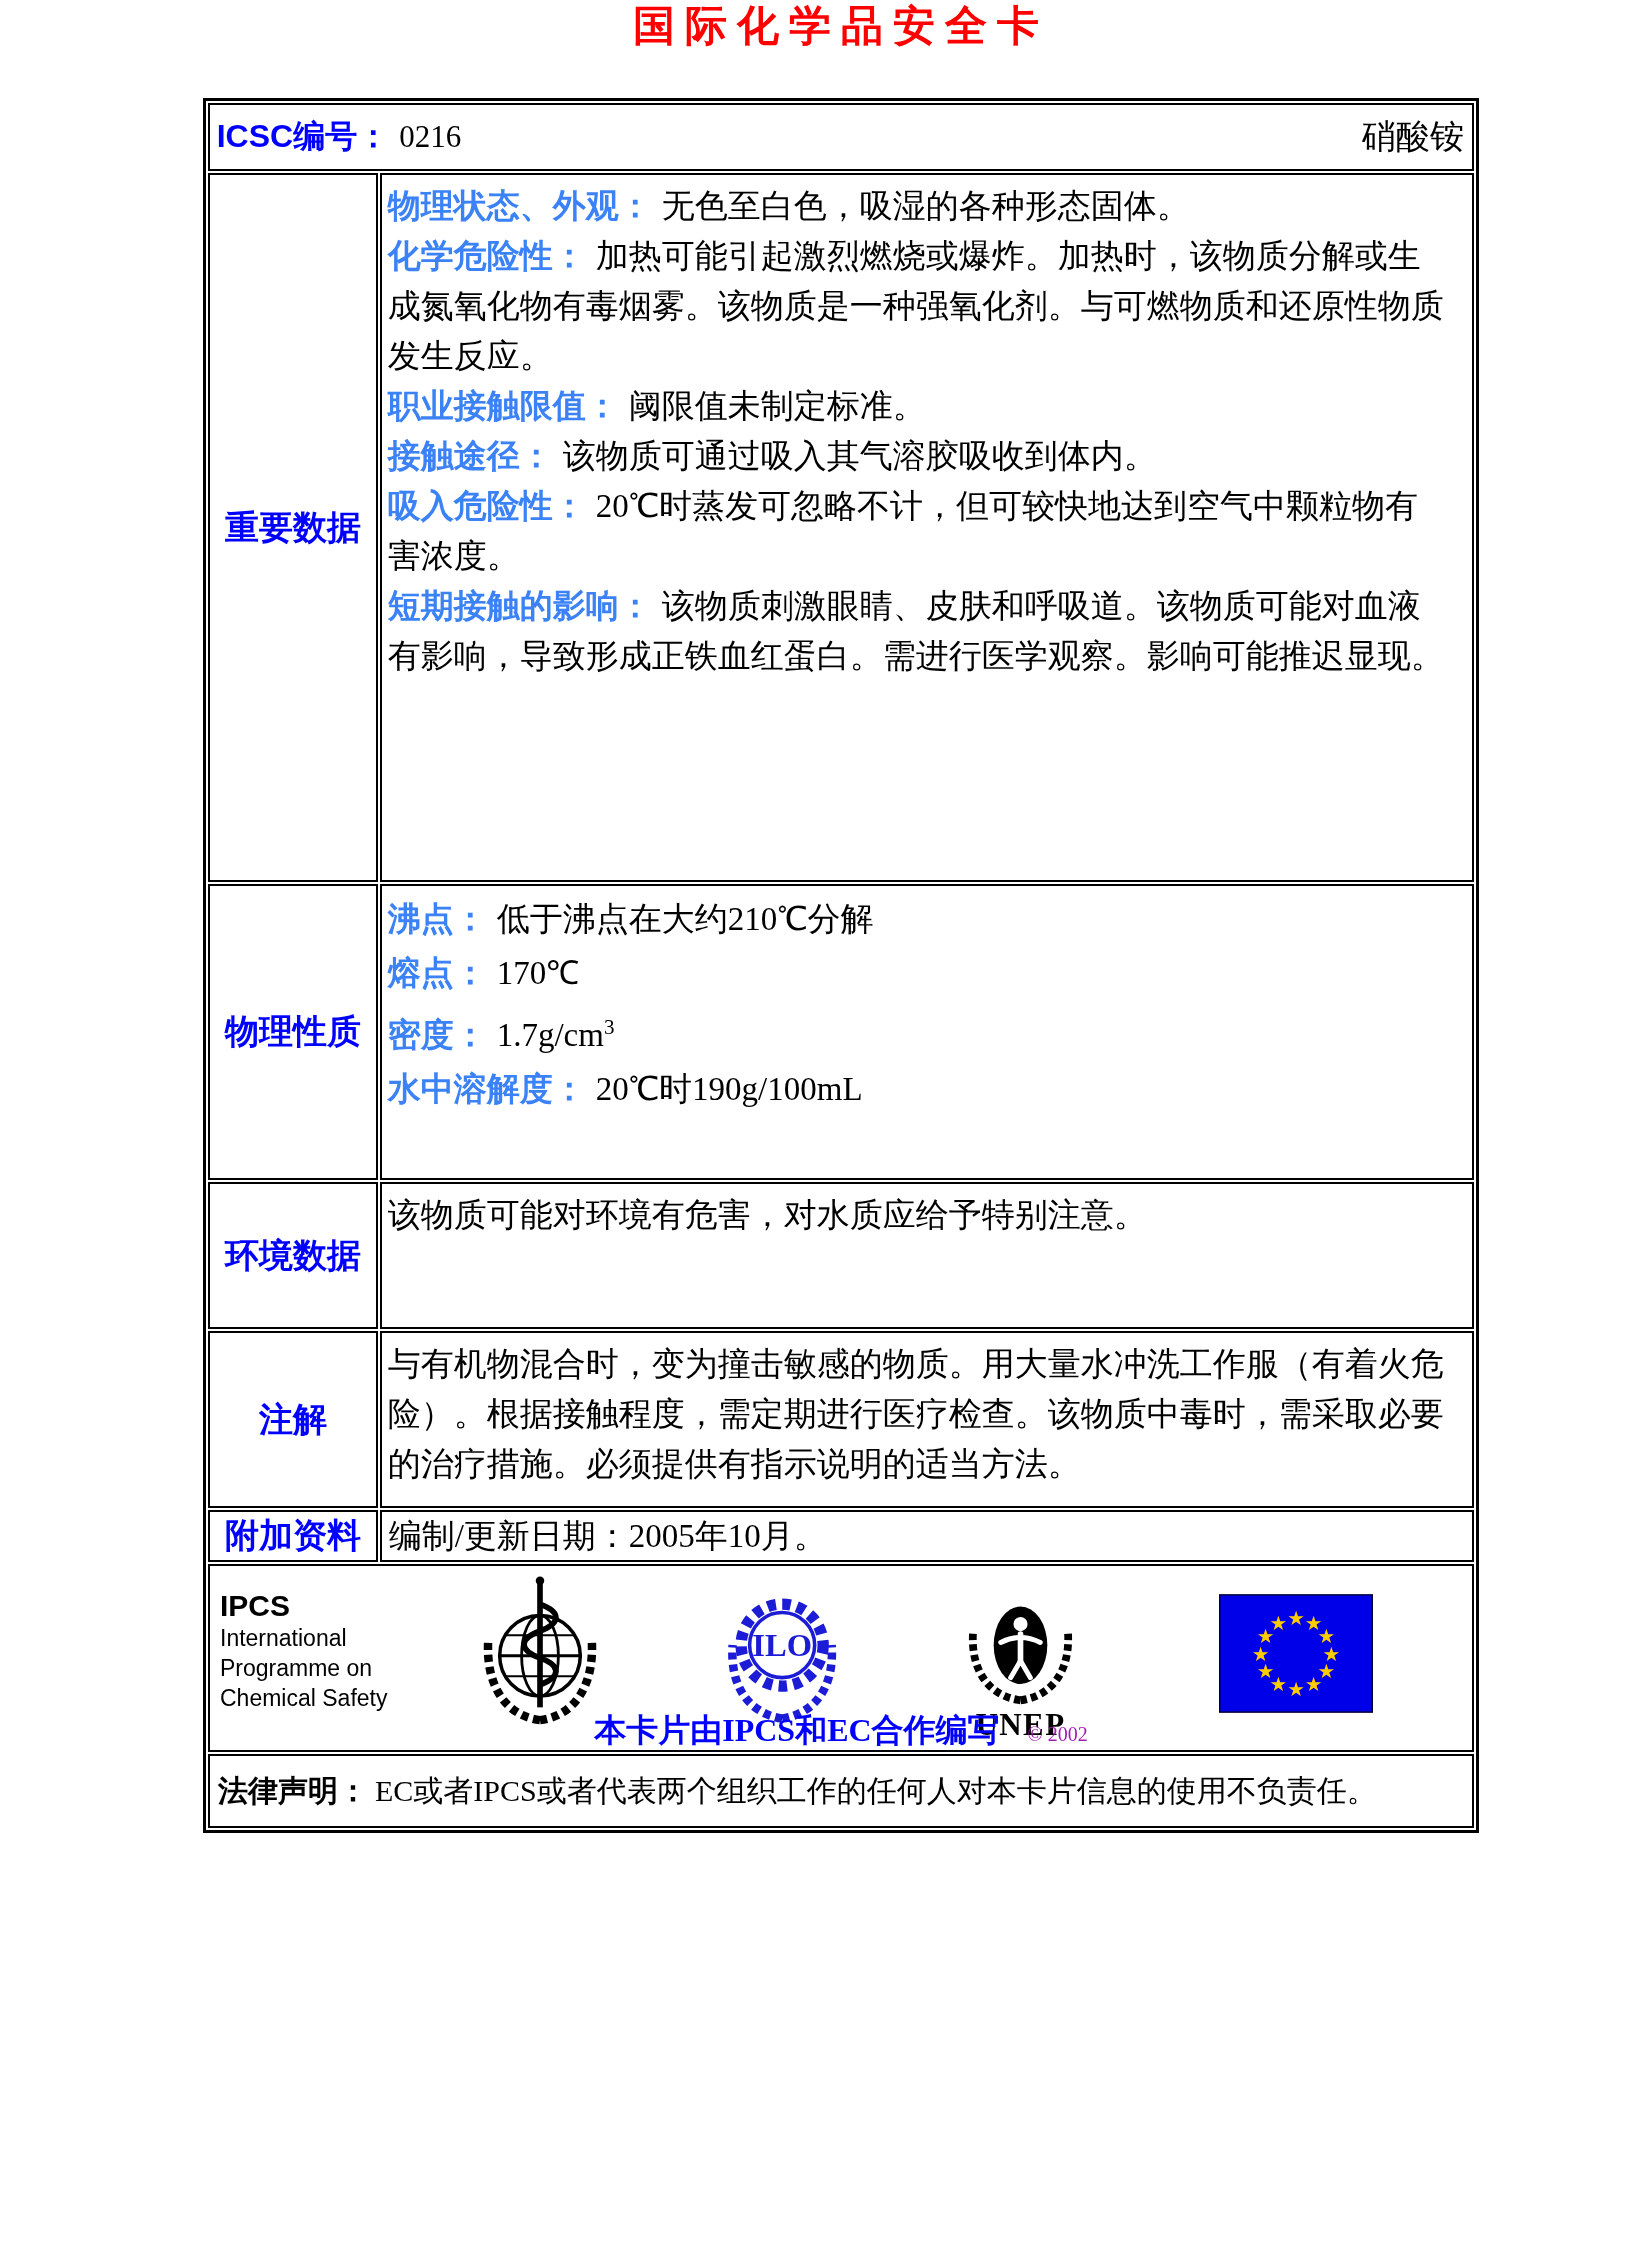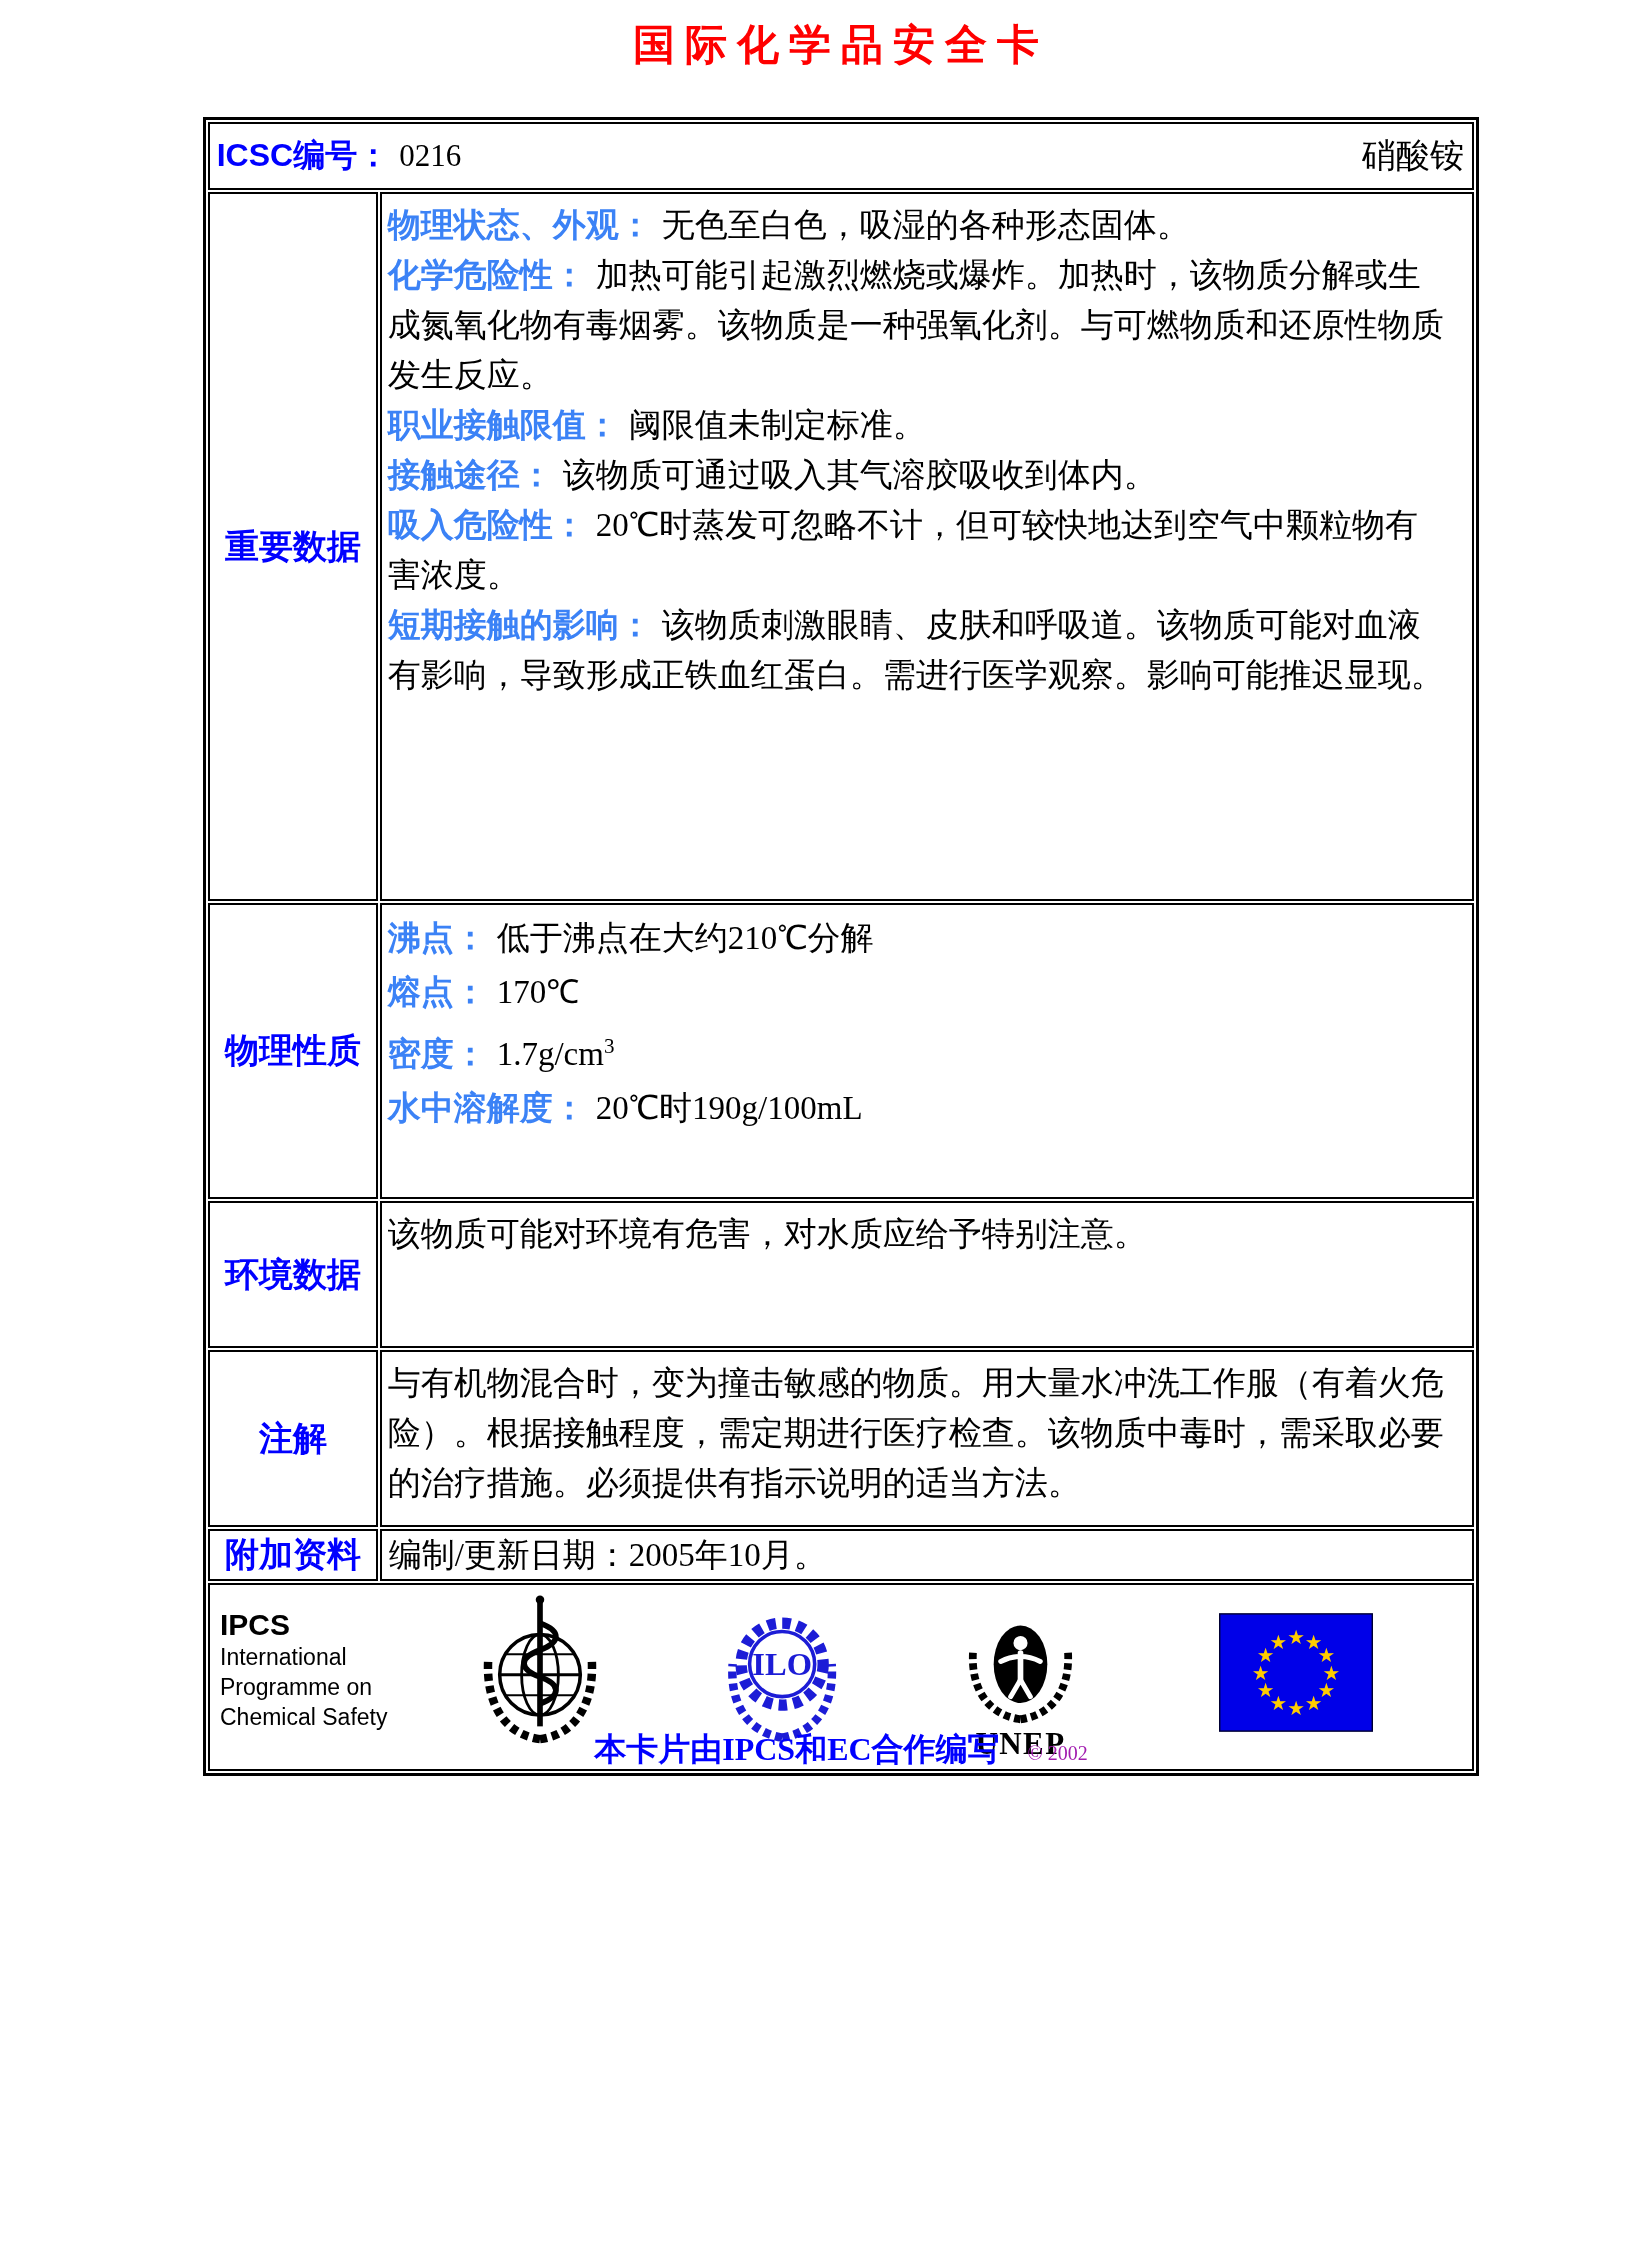--- a/index.html
+++ b/index.html
@@ -7,21 +7,21 @@
     position:relative;
     width:1626px;
     height:2261px;
     background:#ffffff;
     font-family:"Liberation Serif", serif;
     color:#000;
     overflow:hidden;
   }
   .doc-title {
     width:1276px;
-    margin:20px 0 0 203px;
+    margin:1px 0 0 203px;
     text-align:center;
     color:#ff0000;
     font-size:42px;
     line-height:50px;
     font-weight:bold;
     letter-spacing:10px;
     font-family:"Liberation Serif", serif;
   }
   table.card {
     margin:47px 0 0 203px;
@@ -272,17 +272,25 @@
           </g>
         </svg>
 
         <div class="logos-caption">
           <span class="caption-main">本卡片由IPCS和EC合作编写</span><span class="caption-copy">© 2002</span>
         </div>
 
       </td>
     </tr>
 
+    <tr class="r-legal">
+      <td colspan="2">
+        <div class="legal-flex">
+          <span class="legal-label">法律声明：</span>
+          <span class="legal-text">EC或者IPCS或者代表两个组织工作的任何人对本卡片信息的使用不负责任。</span>
+        </div>
+      </td>
+    </tr>
 
   </tbody>
     </table>
 </div>
 
 
 </body></html>

